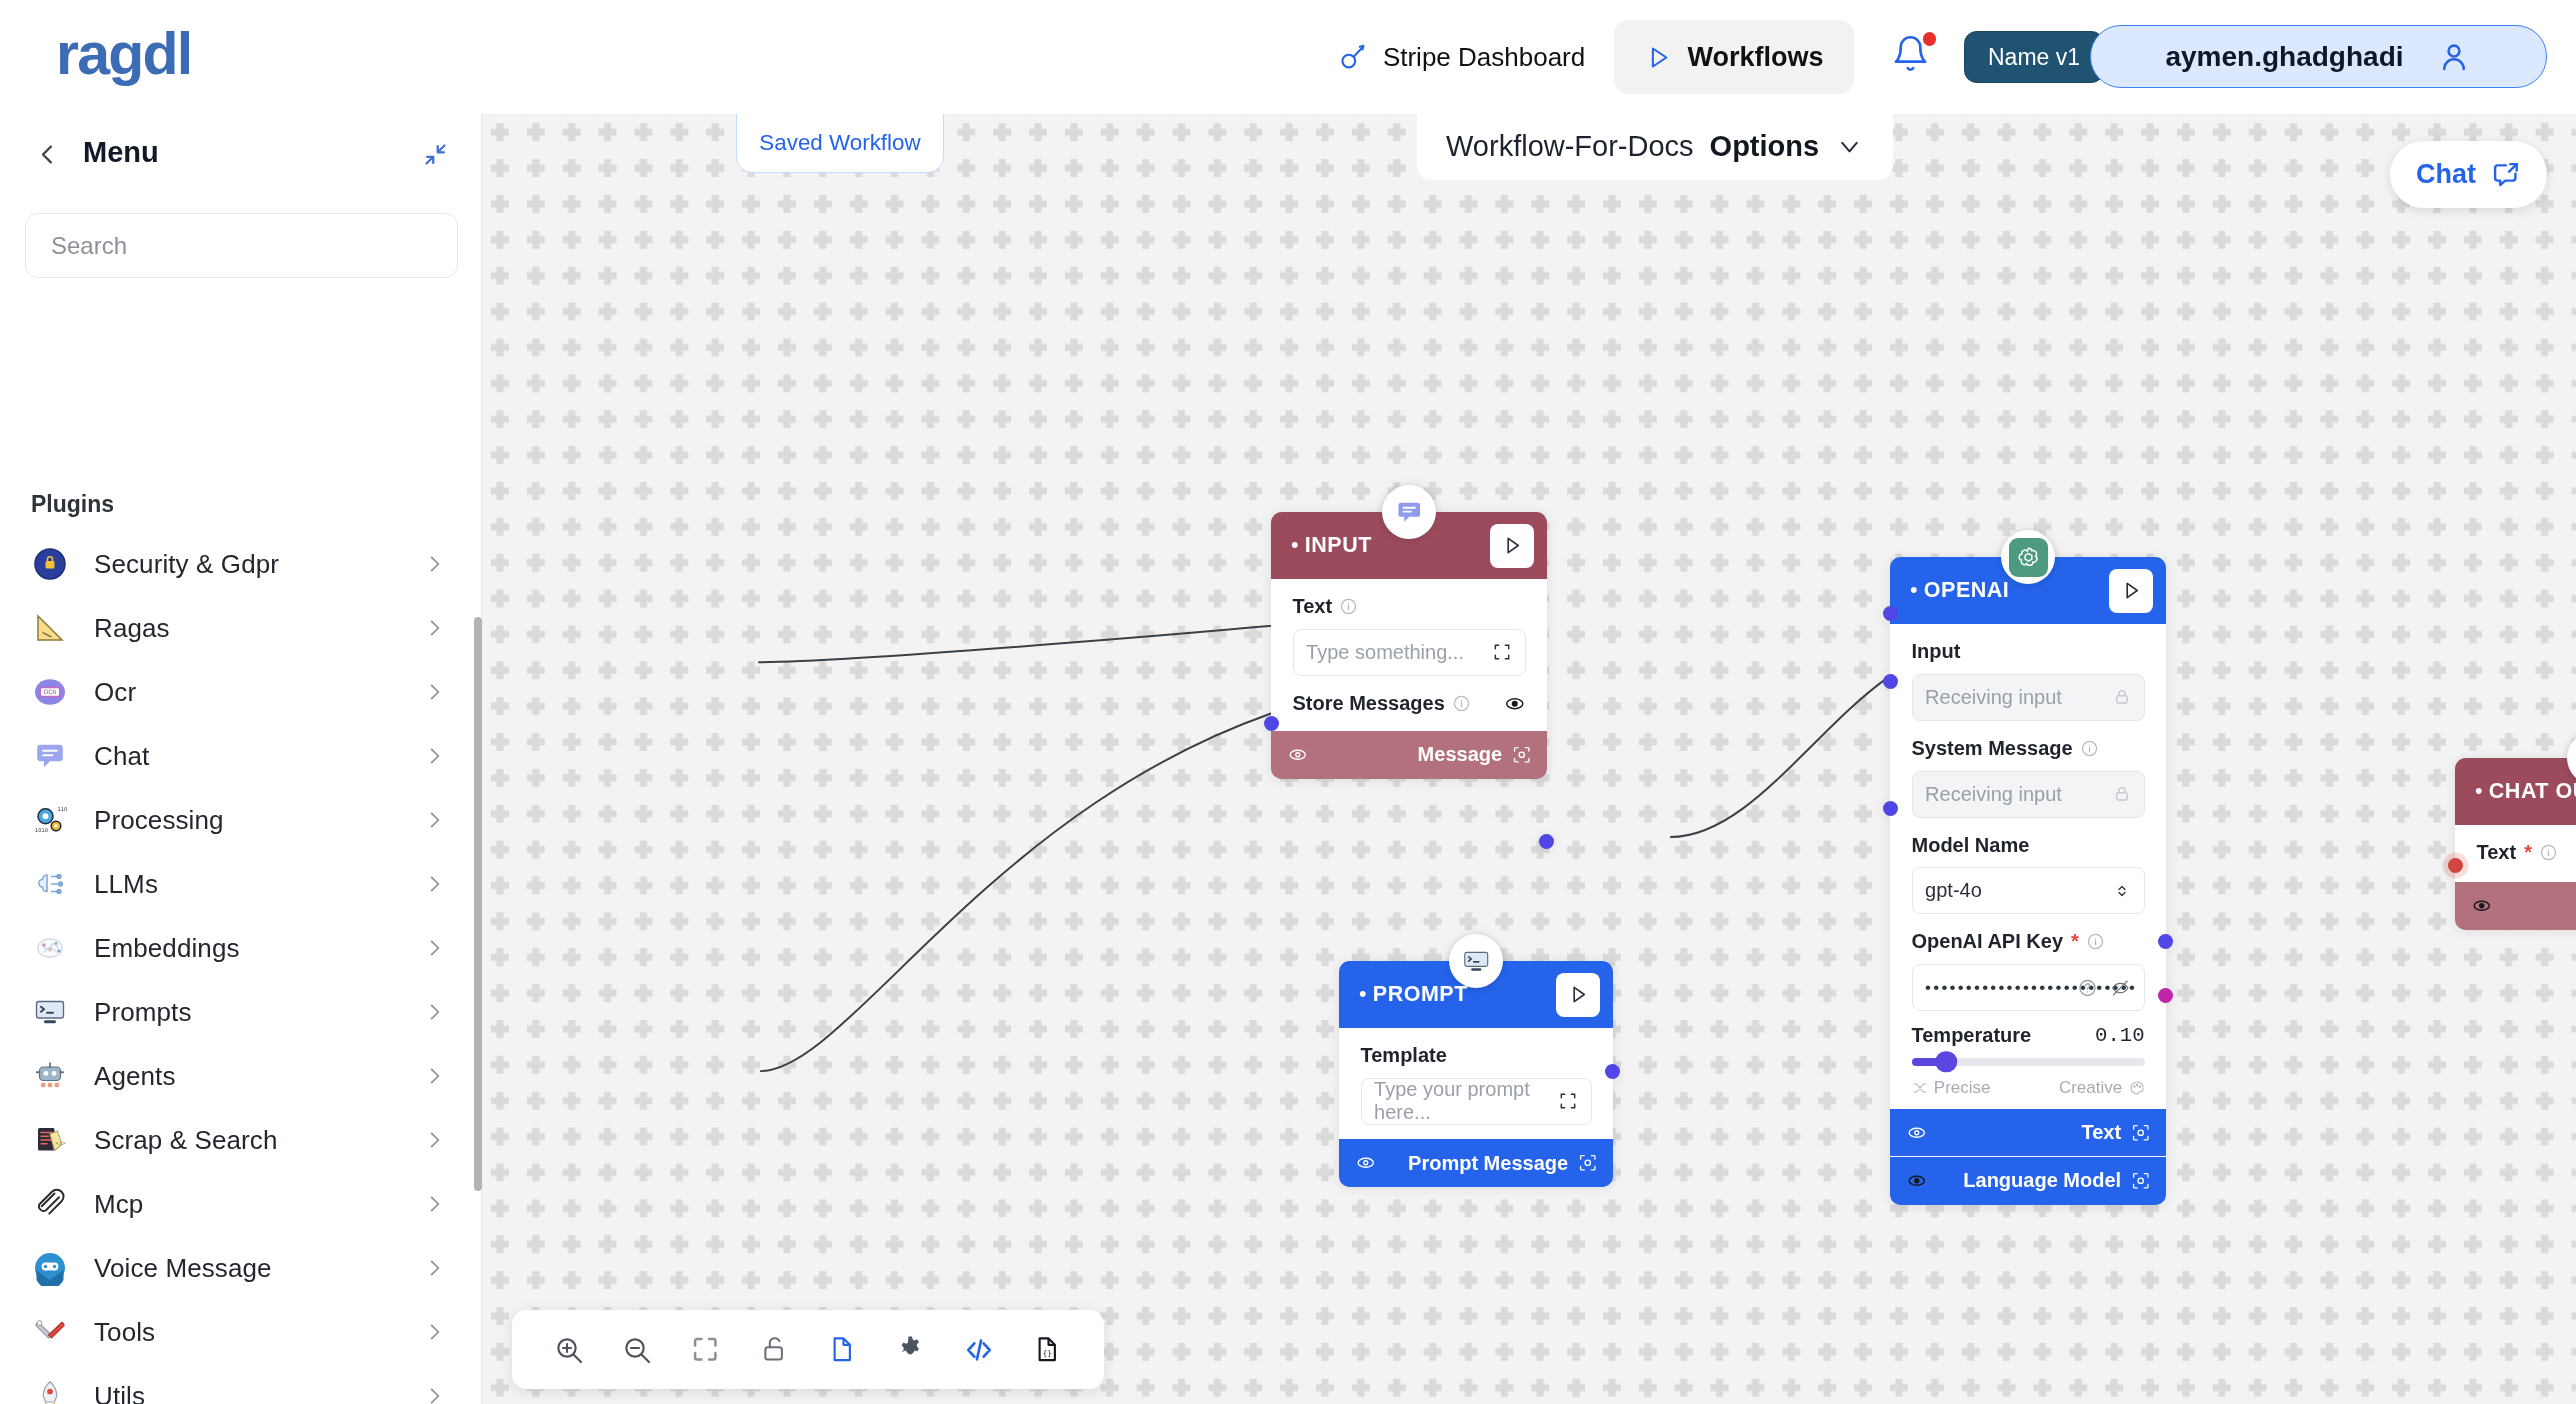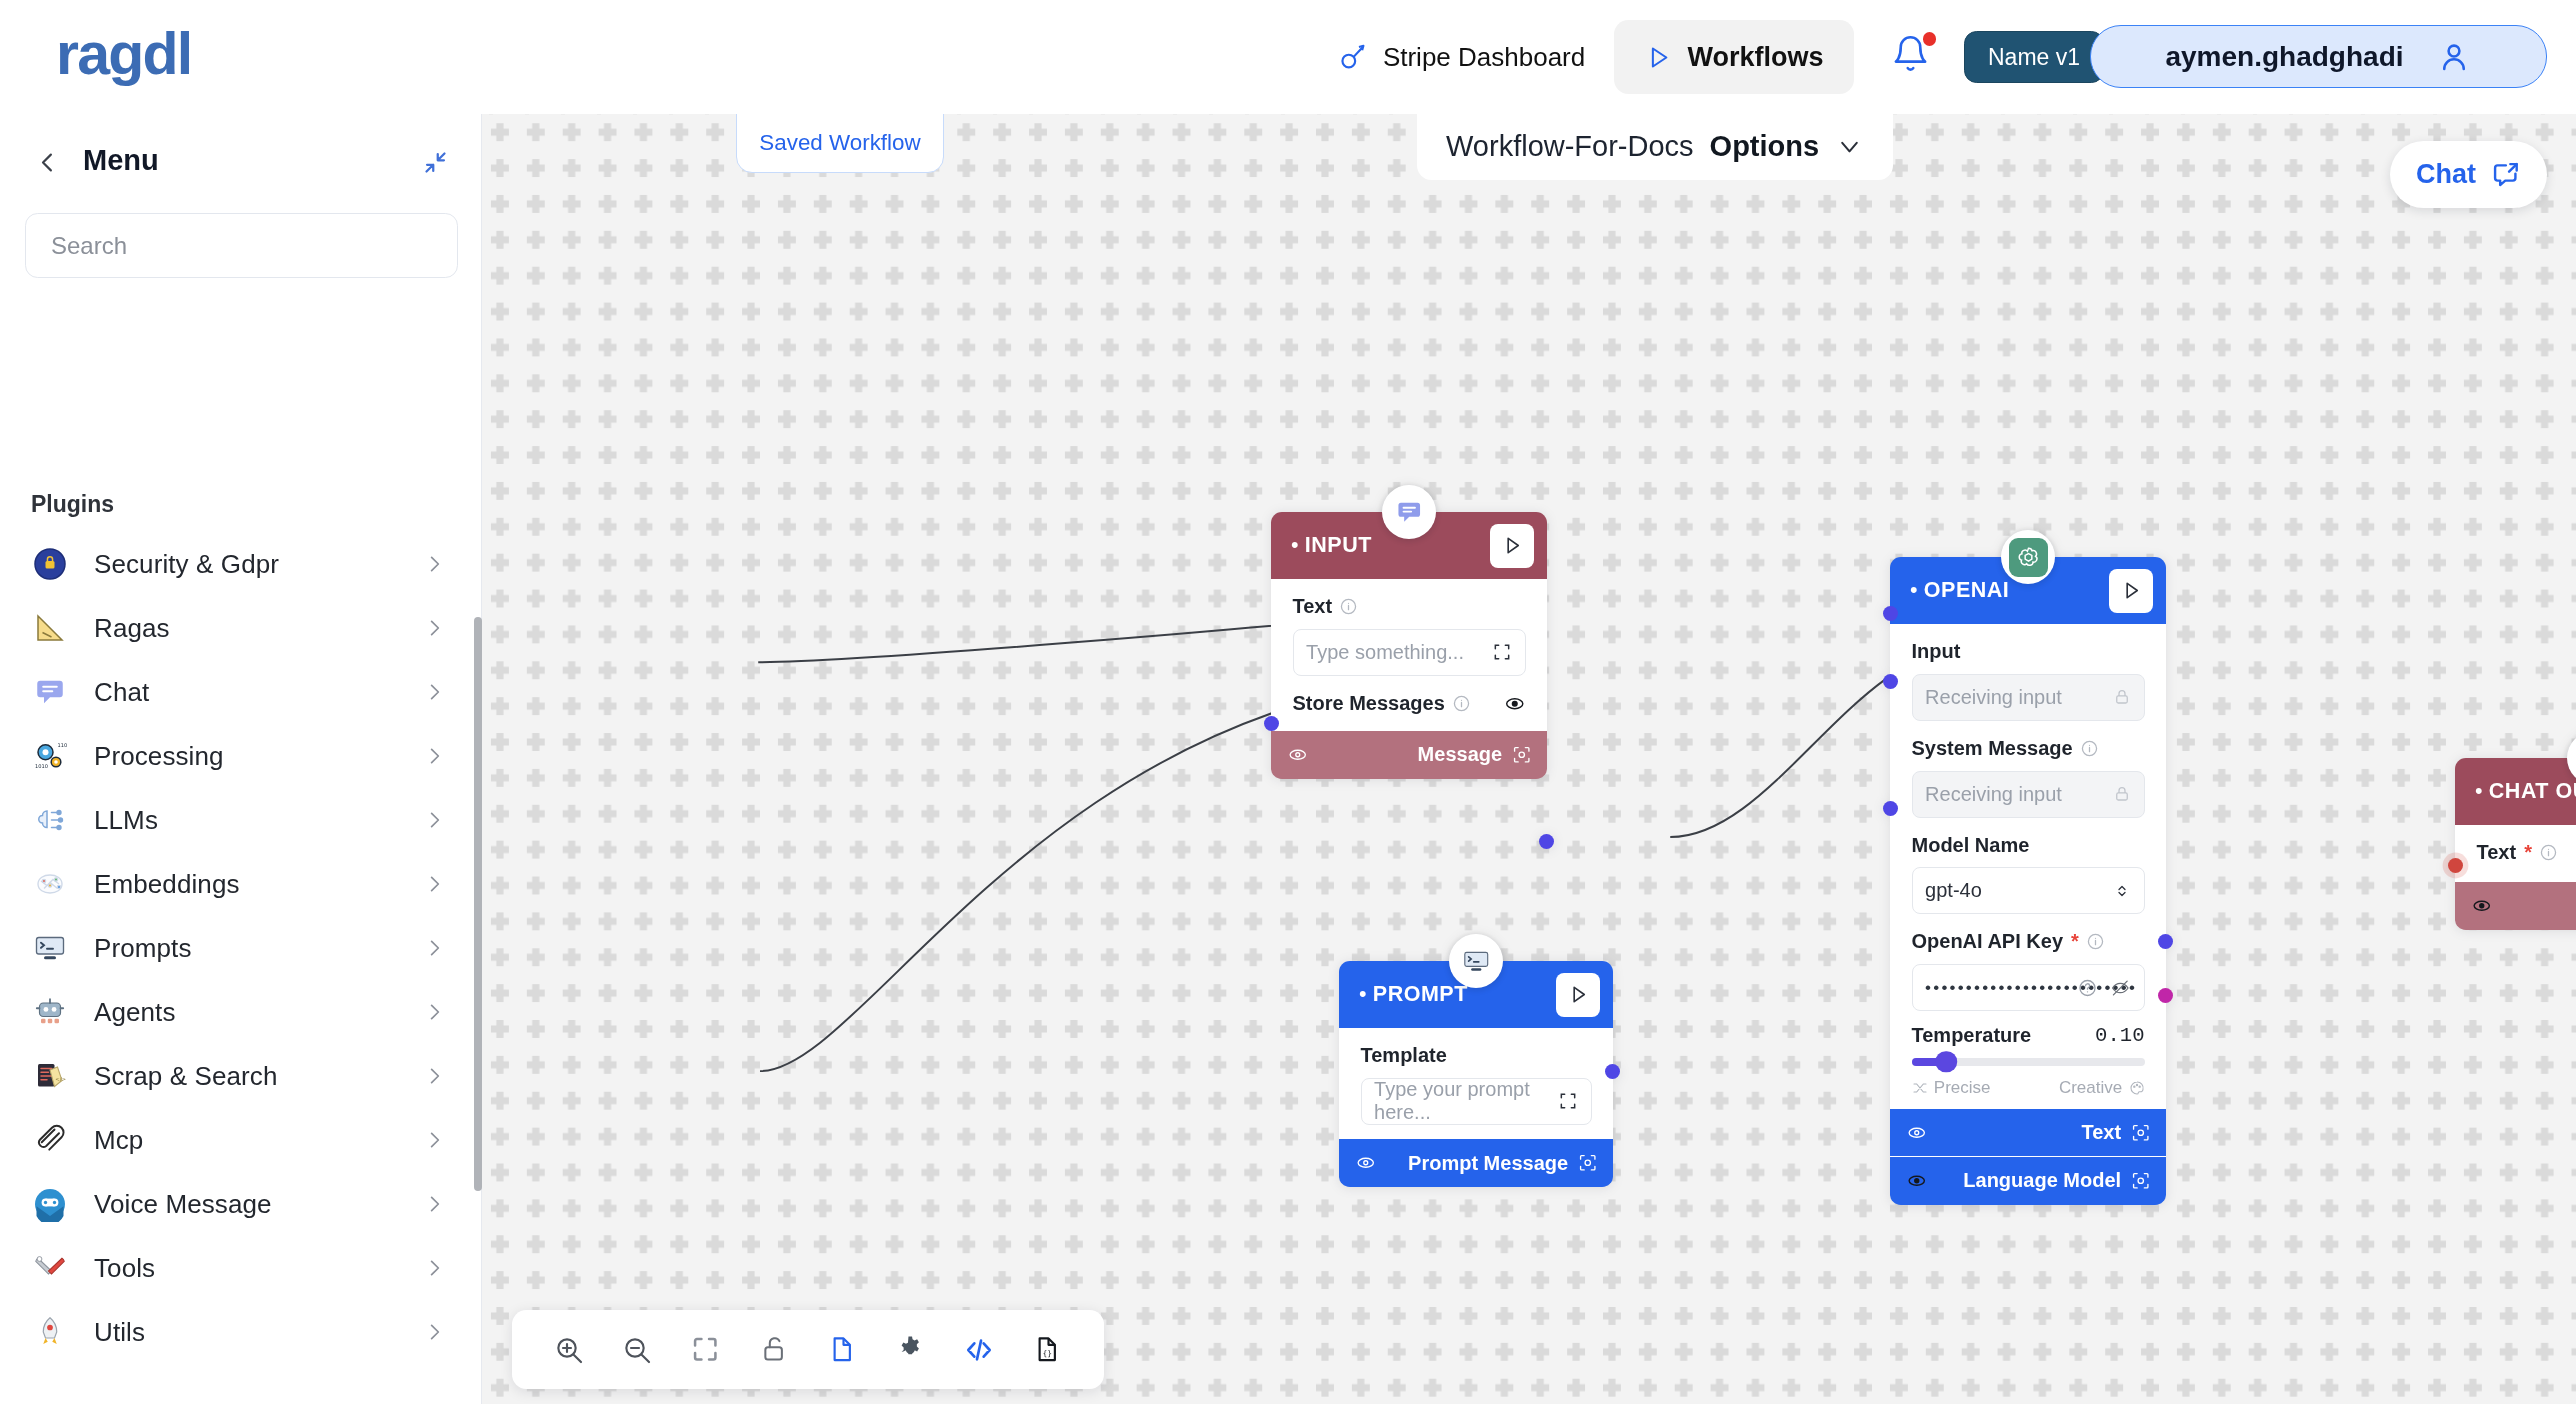--- a/index.html
+++ b/index.html
@@ -52,21 +52,21 @@
     cursor: pointer;
   }
   #user-chip .uname { font-size: 28px; font-weight: 700; color: #0f172a; }
 
   
   #sidebar {
     position: absolute; left: 0; top: 114px; width: 482px; height: 1291px;
     background: #ffffff; border-right: 0.9px solid #e6e9ef;
     z-index: 30; overflow: hidden;
   }
-  #menu-head { position: absolute; left: 0; top: 28px; width: 482px; height: 54px; }
+  #menu-head { position: absolute; left: 0; top: 20px; width: 482px; height: 54px; }
   #back-chevron { position: absolute; left: 34px; top: 7.2px; cursor: pointer; }
   #menu-title { position: absolute; left: 83px; top: 1.8px; font-size: 29px; font-weight: 700; color: #111827; }
   #collapse-icon { position: absolute; right: 33px; top: 7.2px; cursor: pointer; }
 
   #search-box {
     position: absolute; left: 25px; top: 99px; width: 433px; height: 65px;
     border: 0.9px solid #e3e7ee; border-radius: 12.6px; background: #fff;
     display: flex; align-items: center; padding: 0 25px;
   }
   #search-box input {
@@ -323,20 +323,35 @@
         </span>
         <span class="plug-label">Ragas</span>
         <span class="plug-chev ico">
             <svg width="23" height="23" viewBox="0 0 24 24" fill="none" stroke="#8c9099" stroke-width="1.8" stroke-linecap="round" stroke-linejoin="round">
               <path d="M9 5 L16 12 L9 19"></path>
             </svg>
           </span>
       </div>
       <div class="plug-item">
         <span class="plug-icon">
+          <svg width="36" height="36" viewBox="0 0 24 24" style="font-size:34px">
+              <ellipse cx="12" cy="12" rx="10" ry="8.5" fill="#8b85e8"></ellipse>
+              <rect x="5.5" y="9" width="13" height="6" rx="1.2" fill="#fff" stroke="#c06bbd" stroke-width="1"></rect>
+              <text x="12" y="13.6" font-size="4" text-anchor="middle" fill="#7a56a8" font-family="DejaVu Sans">OCR</text>
+            </svg>
+        </span>
+        <span class="plug-label">Ocr</span>
+        <span class="plug-chev ico">
+            <svg width="23" height="23" viewBox="0 0 24 24" fill="none" stroke="#8c9099" stroke-width="1.8" stroke-linecap="round" stroke-linejoin="round">
+              <path d="M9 5 L16 12 L9 19"></path>
+            </svg>
+          </span>
+      </div>
+      <div class="plug-item">
+        <span class="plug-icon">
           <svg width="36" height="36" viewBox="0 0 24 24">
               <path d="M3.5 6.5a2 2 0 0 1 2-2h13a2 2 0 0 1 2 2v7a2 2 0 0 1-2 2h-6.5L8 19.5V15.5H5.5a2 2 0 0 1-2-2Z" fill="#9aa7ee"></path>
               <path d="M7.5 8.5h9M7.5 11.5h6" stroke="#fff" stroke-width="1.4" stroke-linecap="round"></path>
             </svg>
         </span>
         <span class="plug-label">Chat</span>
         <span class="plug-chev ico">
             <svg width="23" height="23" viewBox="0 0 24 24" fill="none" stroke="#8c9099" stroke-width="1.8" stroke-linecap="round" stroke-linejoin="round">
               <path d="M9 5 L16 12 L9 19"></path>
             </svg>

